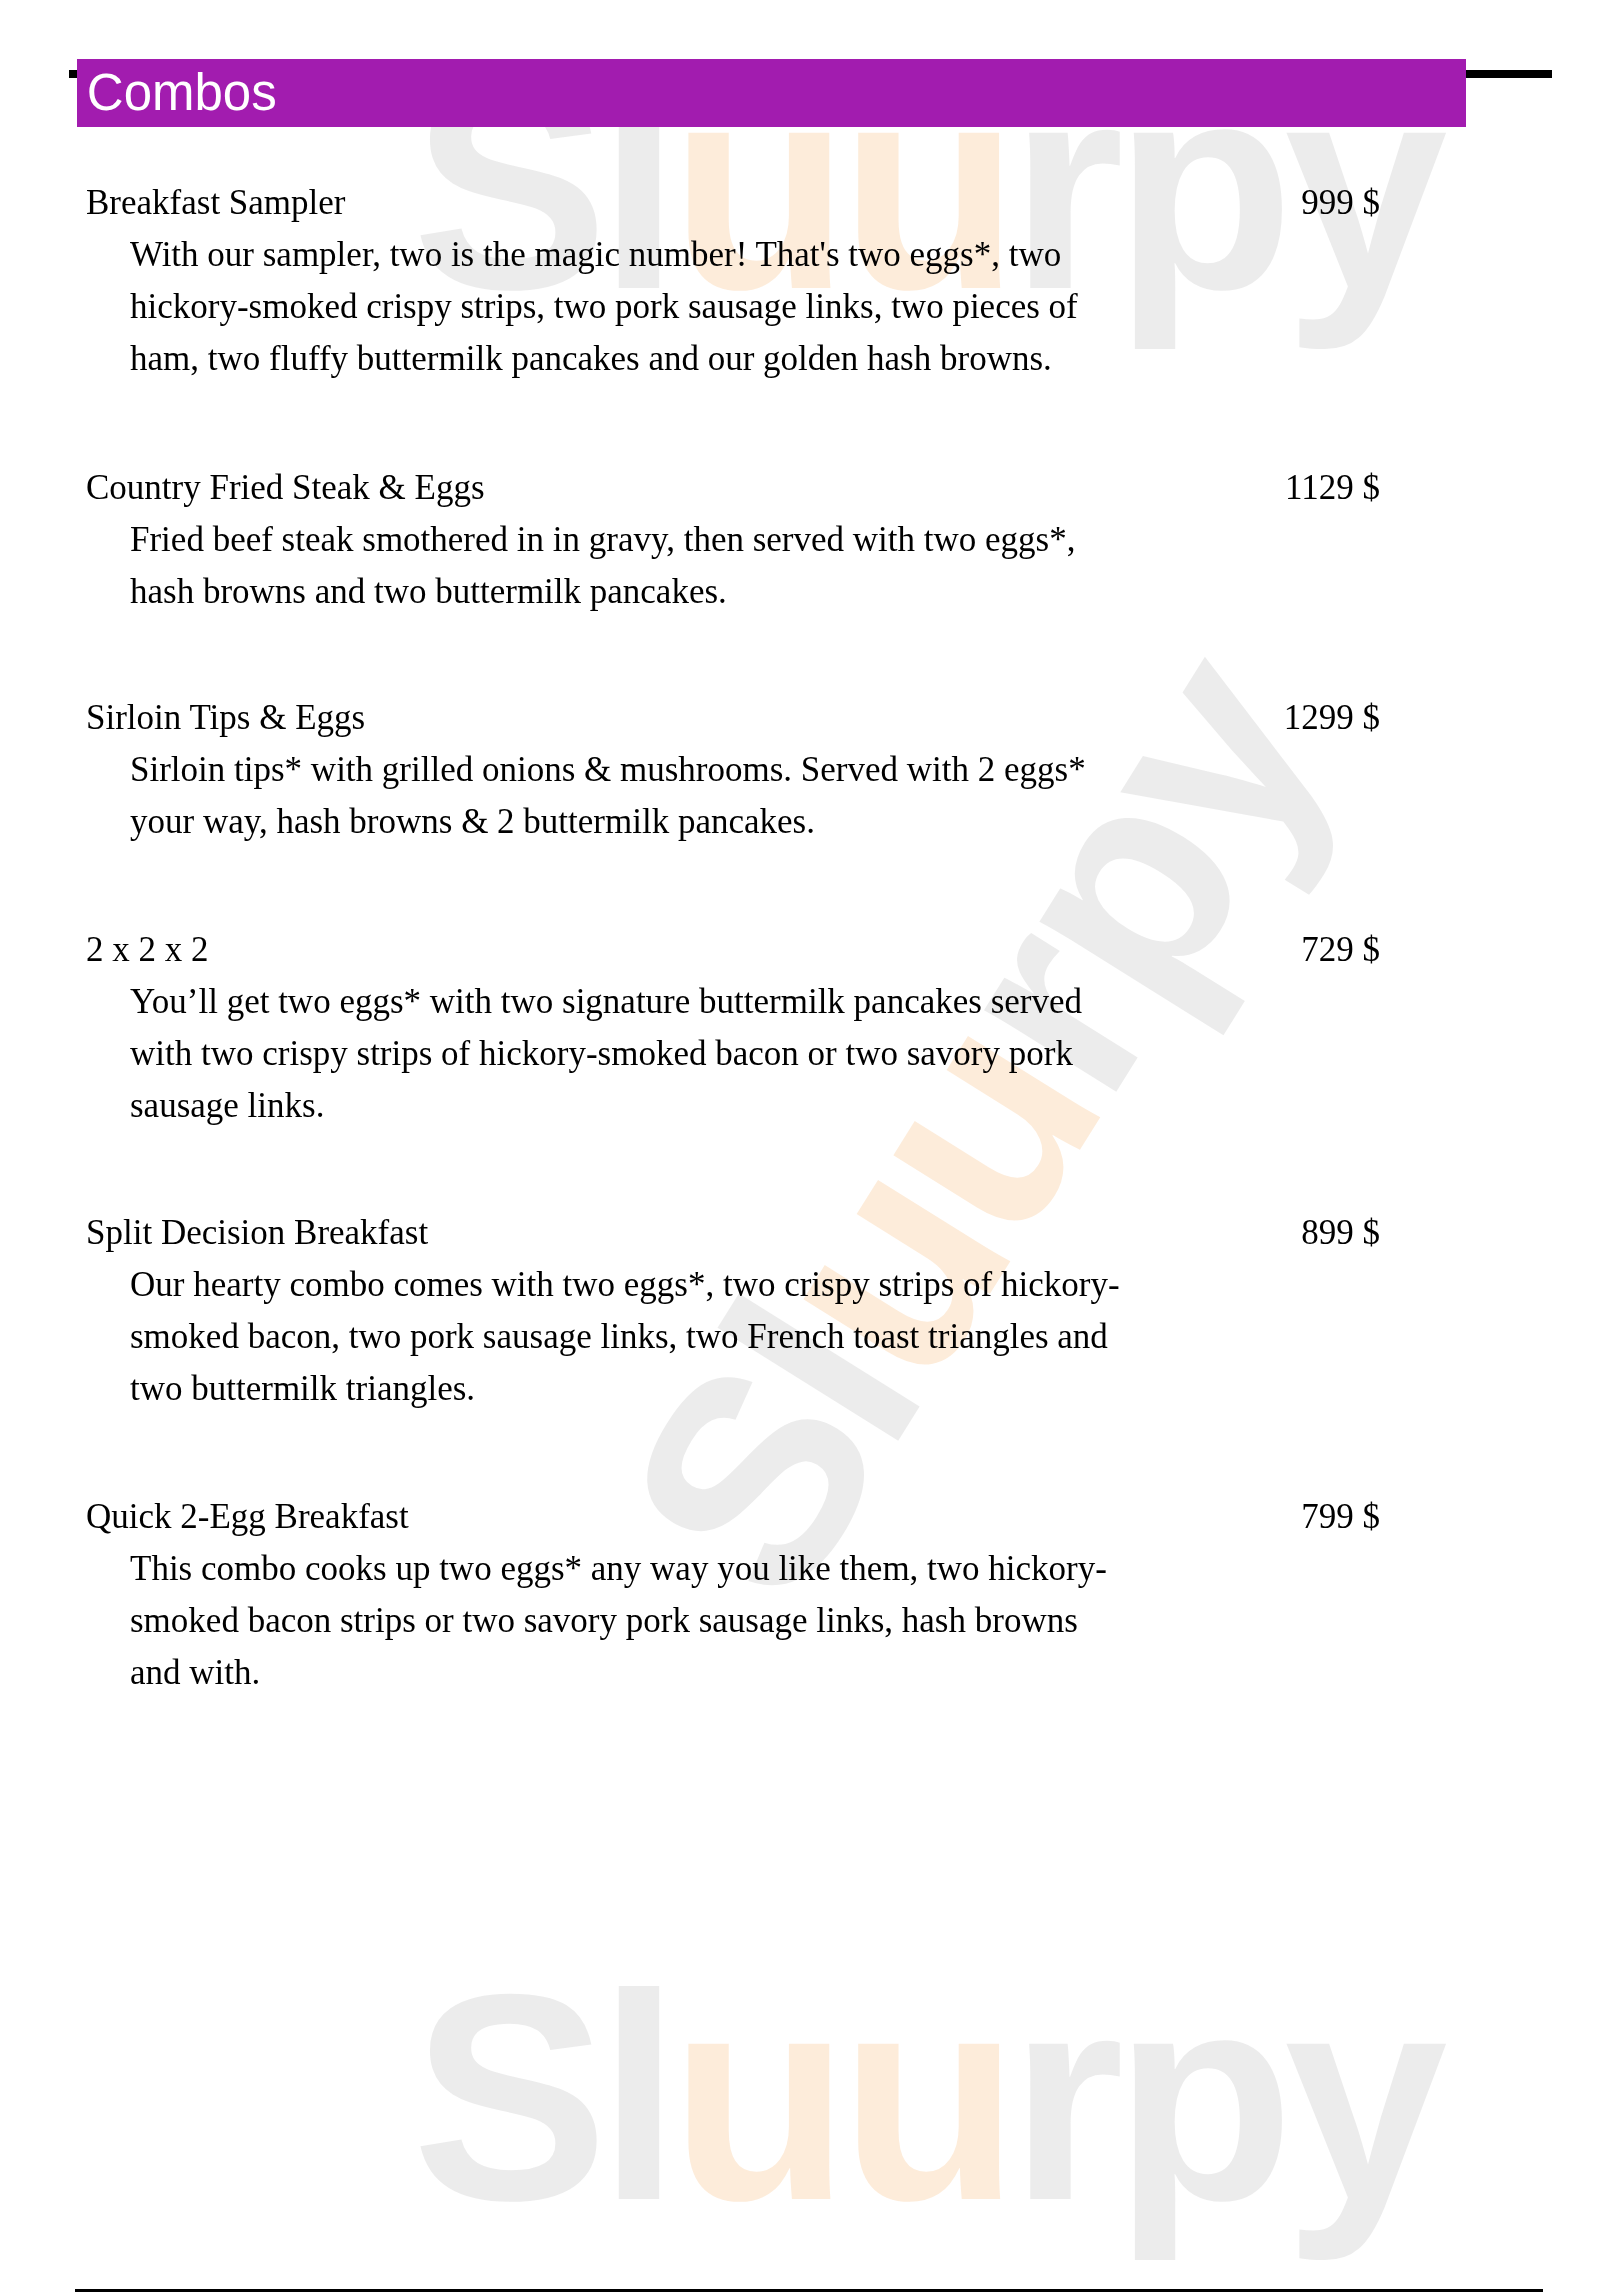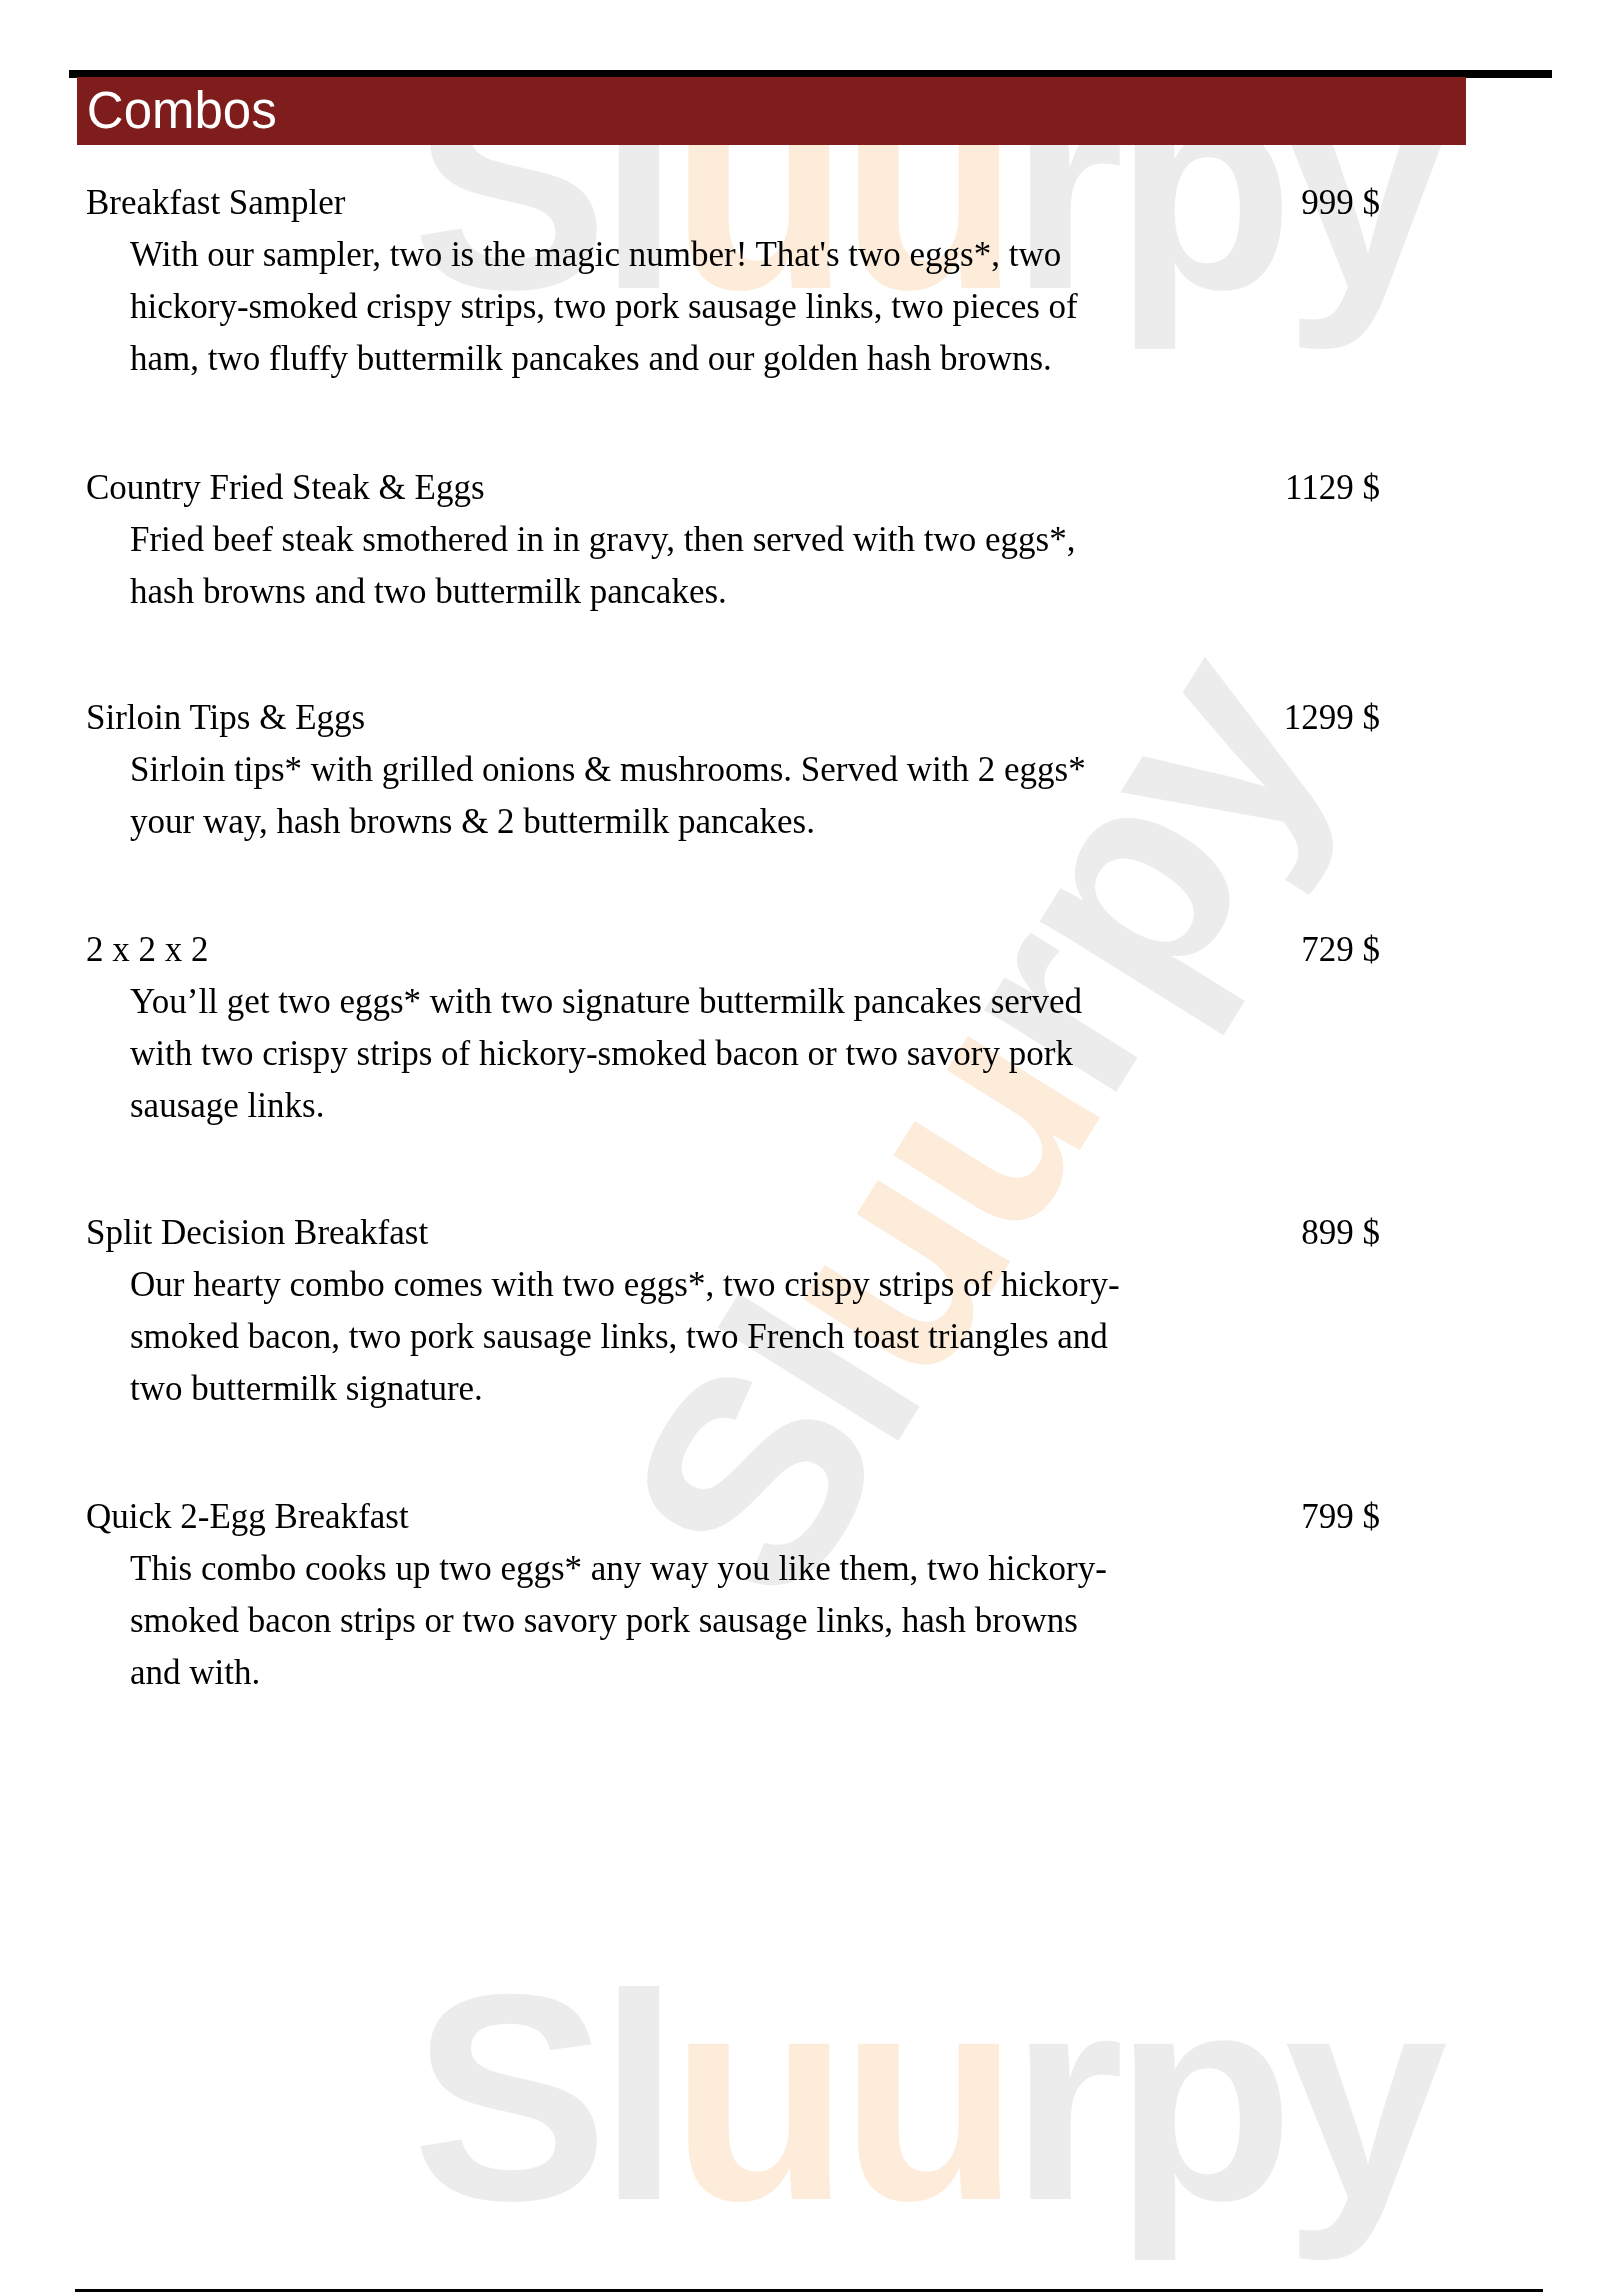--- a/index.html
+++ b/index.html
@@ -1,18 +1,18 @@
 <!DOCTYPE html>
 <html><head>
 <meta charset="utf-8">
 <style>
   html, body { margin: 0; padding: 0; background: #ffffff; }
   body { width: 1621px; height: 2293px; position: relative; overflow: hidden; font-family: "Liberation Serif", serif; color: #000; }
   .top-rule { position: absolute; left: 69px; top: 70px; width: 1483px; height: 7.8px; background: #000; }
-  .section-bar { position: absolute; left: 77px; top: 77px; width: 1389px; height: 68px; background: #7f1d1d; }
+  .section-bar { position: absolute; left: 77px; top: 59px; width: 1389px; height: 68px; background: #a21caf; }
   .section-title { position: absolute; left: 9.8px; top: 3.9px; font-family: "Liberation Sans", sans-serif; font-size: 51px; line-height: 59px; color: #ffffff; }
   .item { position: absolute; left: 86px; width: 1294px; }
   .item-title { font-size: 35px; line-height: 52px; white-space: nowrap; }
   .item-price { position: absolute; right: 0; top: 0; font-size: 35px; line-height: 52px; white-space: nowrap; }
   .item-desc { font-size: 35px; line-height: 52px; width: 1176px; }
   .item-desc span { display: block; white-space: nowrap; margin-left: 44px; }
   .bottom-rule { position: absolute; left: 75px; top: 2289px; width: 1468px; height: 3.9px; background: #000; }
   .watermark { position: absolute; font-family: "Liberation Sans", sans-serif; font-weight: bold; font-size: 294px; line-height: 1; letter-spacing: -9.8px; pointer-events: none; z-index: 0; }
   .wm-grey { color: rgba(200,200,200,0.35); }
   .wm-orange { color: rgba(250,200,150,0.35); }
@@ -74,21 +74,21 @@
       <span>sausage links.</span>
     </div>
   </div>
 
   <div class="item" style="top:1207px;">
     <div class="item-title">Split Decision Breakfast</div>
     <div class="item-price">899 $</div>
     <div class="item-desc">
       <span>Our hearty combo comes with two eggs*, two crispy strips of hickory-</span>
       <span>smoked bacon, two pork sausage links, two French toast triangles and</span>
-      <span>two buttermilk signature.</span>
+      <span>two buttermilk triangles.</span>
     </div>
   </div>
 
   <div class="item" style="top:1491px;">
     <div class="item-title">Quick 2-Egg Breakfast</div>
     <div class="item-price">799 $</div>
     <div class="item-desc">
       <span>This combo cooks up two eggs* any way you like them, two hickory-</span>
       <span>smoked bacon strips or two savory pork sausage links, hash browns</span>
       <span>and with.</span>

